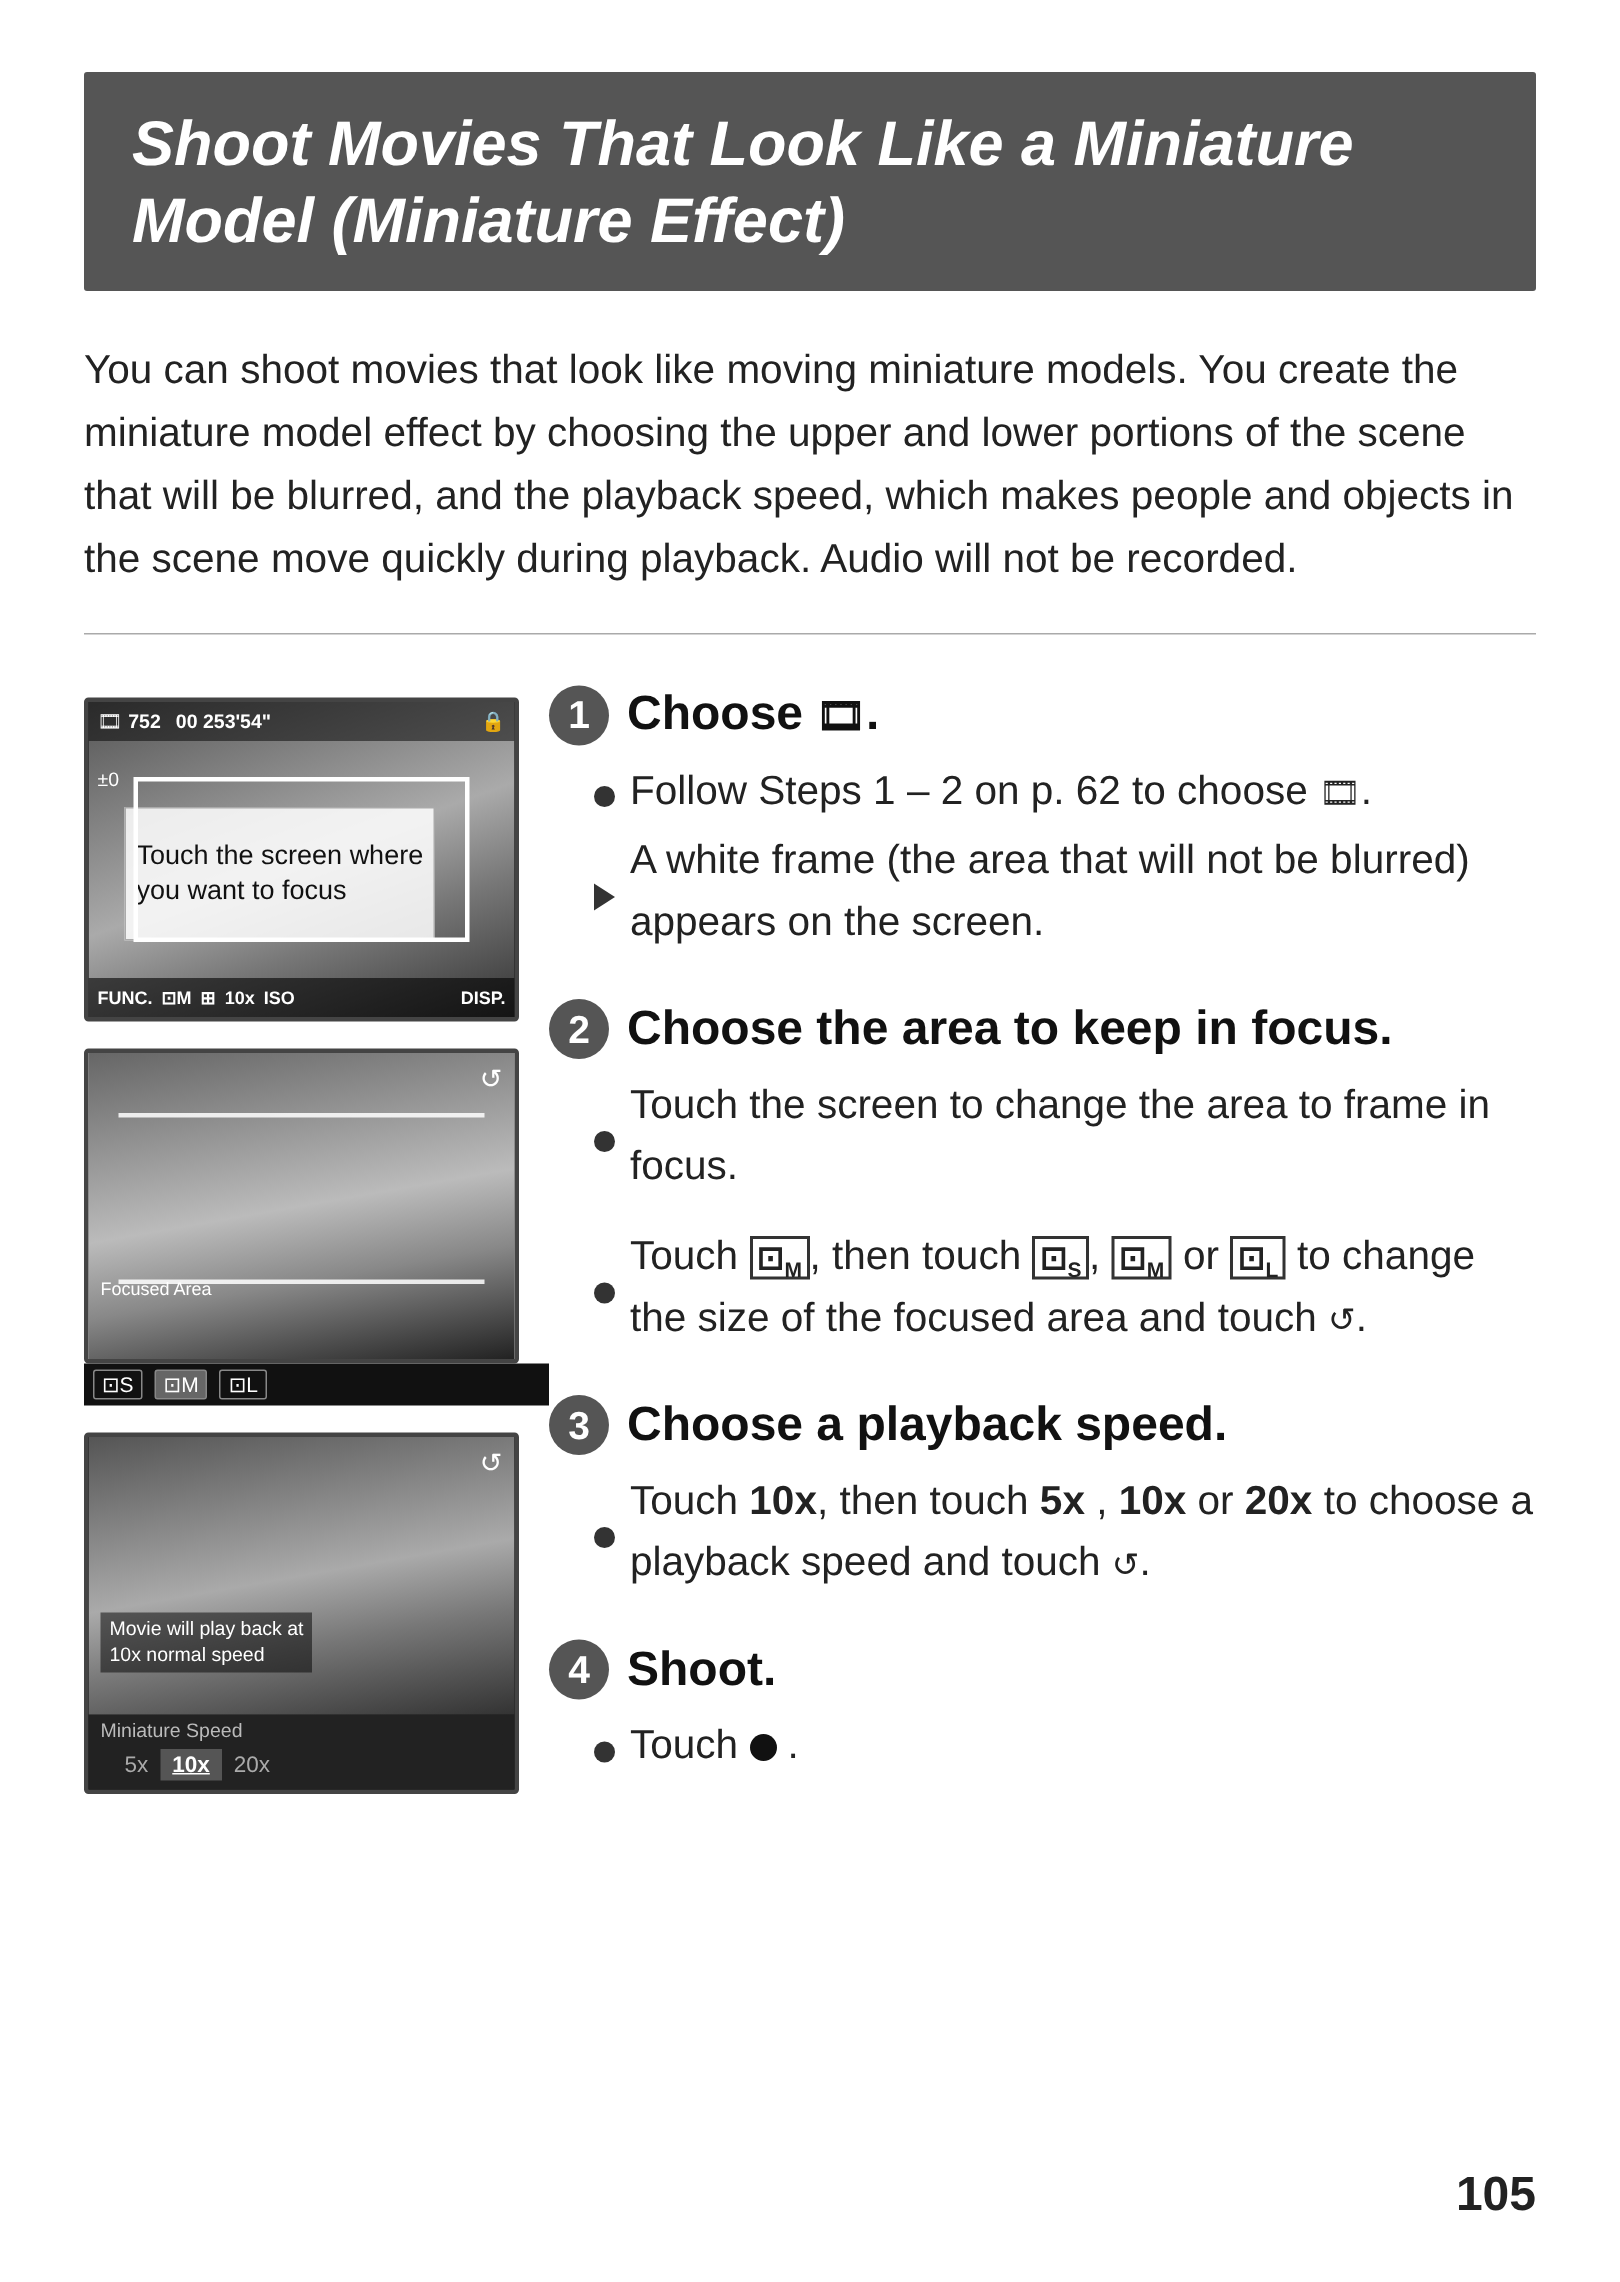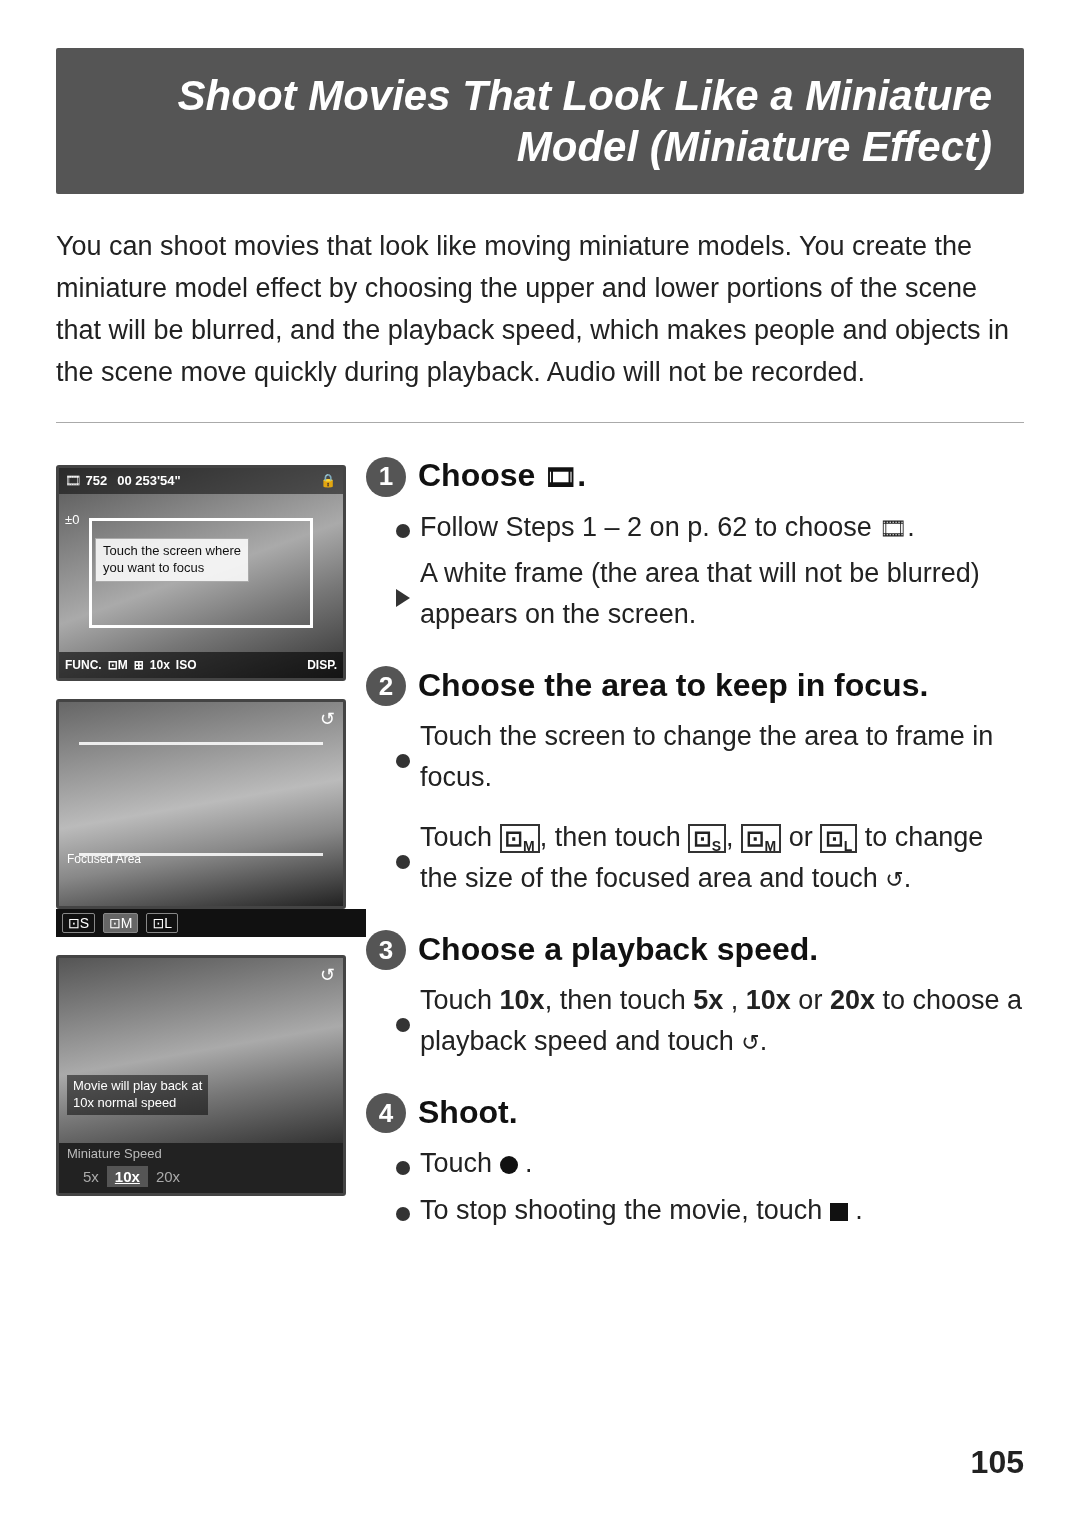--- a/index.html
+++ b/index.html
@@ -15,21 +15,20 @@
     .page-container {
       padding: 48px 56px 60px 56px;
     }
     
     .title-box {
       background: #555555;
       color: #ffffff;
       padding: 22px 32px 22px 32px;
       margin-bottom: 32px;
       border-radius: 2px;
-      text-align: right;
     }
     .title-box h1 {
       font-size: 42px;
       font-weight: 900;
       line-height: 1.22;
       font-style: italic;
     }
     
     .intro-text {
       font-size: 27px;
@@ -147,25 +146,25 @@
     }
     
     .white-frame {
       position: absolute;
       top: 50px; left: 30px; right: 30px; bottom: 50px;
       border: 3px solid #fff;
     }
     
     .touch-hint-box {
       position: absolute;
-      top: 70px; left: 36px;
+      top: 70px; left: 24px;
       background: rgba(255,255,255,0.85);
       border: 1px solid #aaa;
-      padding: 4px 7px;
-      font-size: 13px;
+      padding: 20px 7px;
+      font-size: 18px;
       color: #111;
       line-height: 1.3;
     }
     
     .exp-indicator {
       position: absolute;
       top: 44px; left: 6px;
       color: #fff;
       font-size: 13px;
     }
@@ -448,24 +447,20 @@
       <div class="step-block">
         <div class="step-header">
           <span class="step-number">4</span>
           <span class="step-title">Shoot.</span>
         </div>
         <ul class="step-bullets sub-bullet">
           <li>
             <span class="bullet-circle"></span>
             <span>Touch <span class="icon-circle-black"></span> .</span>
           </li>
-          <li>
-            <span class="bullet-circle"></span>
-            <span>To stop shooting the movie, touch <span class="icon-square-black"></span> .</span>
-          </li>
         </ul>
       </div>
 
     </div>
   </div>
 
   <div class="page-number">105</div>
 
 </div>
 

